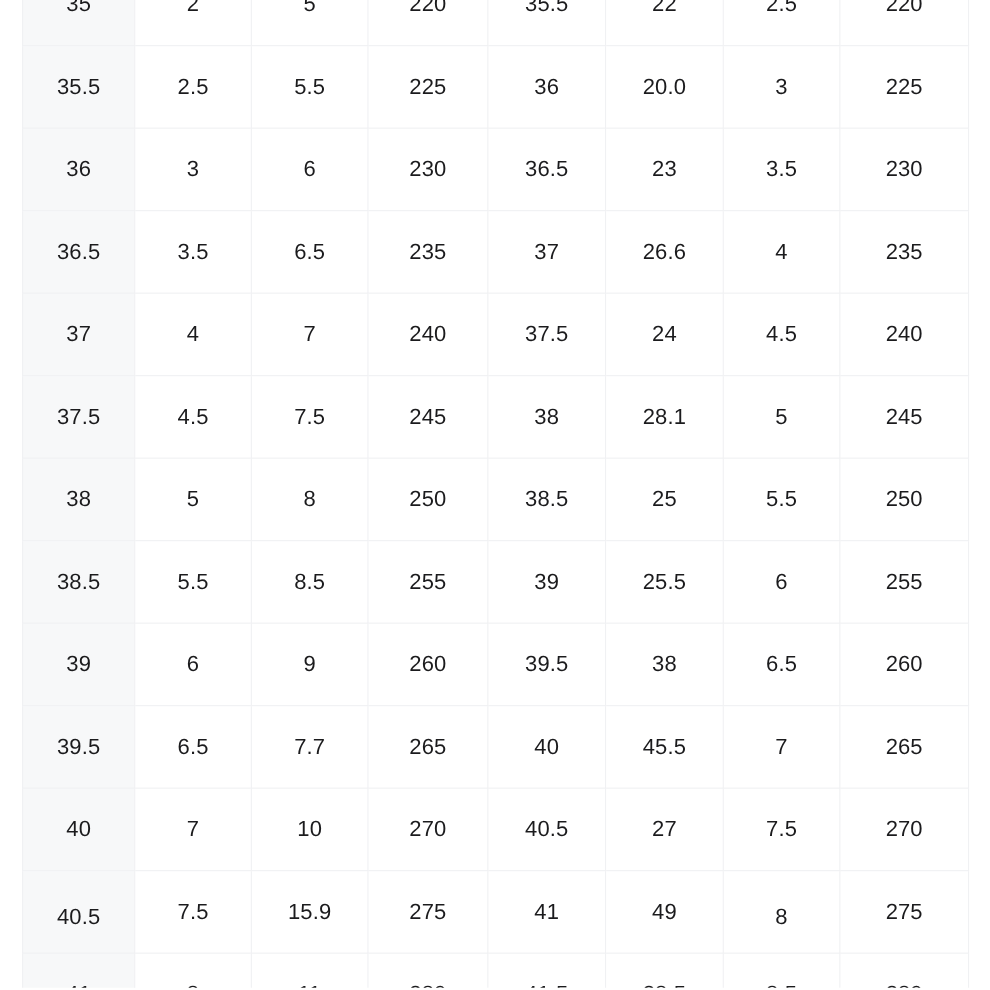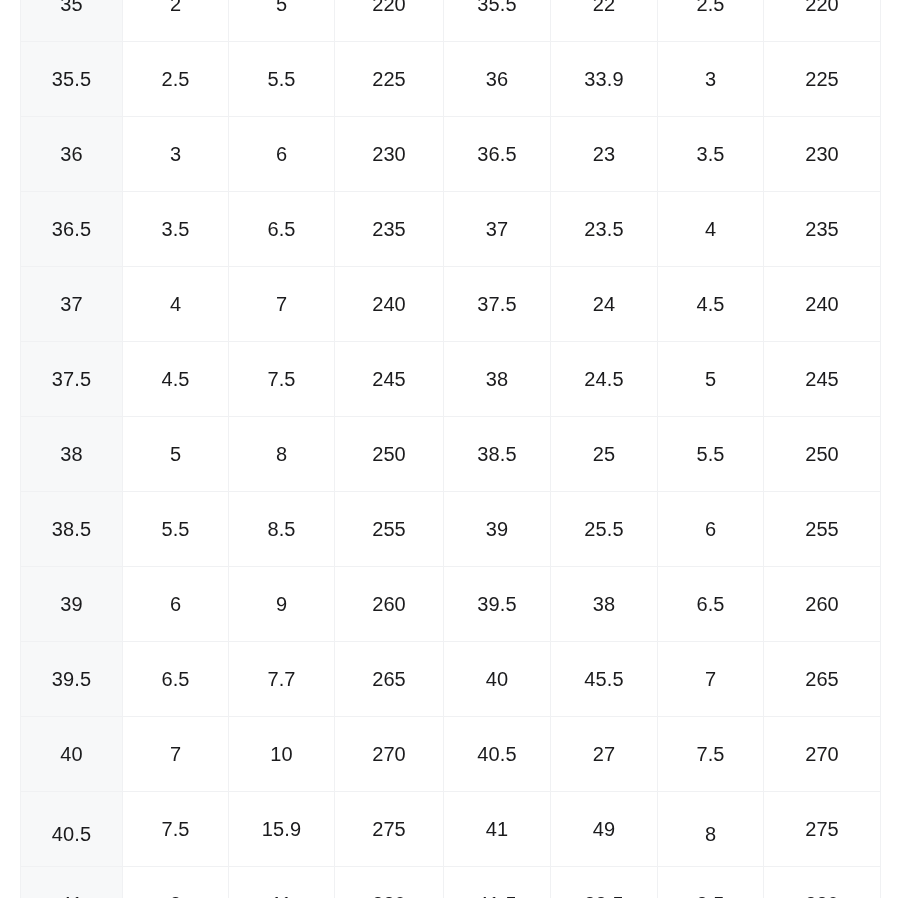--- a/index.html
+++ b/index.html
@@ -102,61 +102,61 @@
             <td>22</td>
             <td>2.5</td>
             <td>220</td>
           </tr>
           <tr>
             <td>35.5</td>
             <td>2.5</td>
             <td>5.5</td>
             <td>225</td>
             <td>36</td>
-            <td>33.9</td>
+            <td>20.0</td>
             <td>3</td>
             <td>225</td>
           </tr>
           <tr>
             <td>36</td>
             <td>3</td>
             <td>6</td>
             <td>230</td>
             <td>36.5</td>
             <td>23</td>
             <td>3.5</td>
             <td>230</td>
           </tr>
           <tr>
             <td>36.5</td>
             <td>3.5</td>
             <td>6.5</td>
             <td>235</td>
             <td>37</td>
-            <td>23.5</td>
+            <td>26.6</td>
             <td>4</td>
             <td>235</td>
           </tr>
           <tr>
             <td>37</td>
             <td>4</td>
             <td>7</td>
             <td>240</td>
             <td>37.5</td>
             <td>24</td>
             <td>4.5</td>
             <td>240</td>
           </tr>
           <tr>
             <td>37.5</td>
             <td>4.5</td>
             <td>7.5</td>
             <td>245</td>
             <td>38</td>
-            <td>24.5</td>
+            <td>28.1</td>
             <td>5</td>
             <td>245</td>
           </tr>
           <tr>
             <td>38</td>
             <td>5</td>
             <td>8</td>
             <td>250</td>
             <td>38.5</td>
             <td>25</td>

